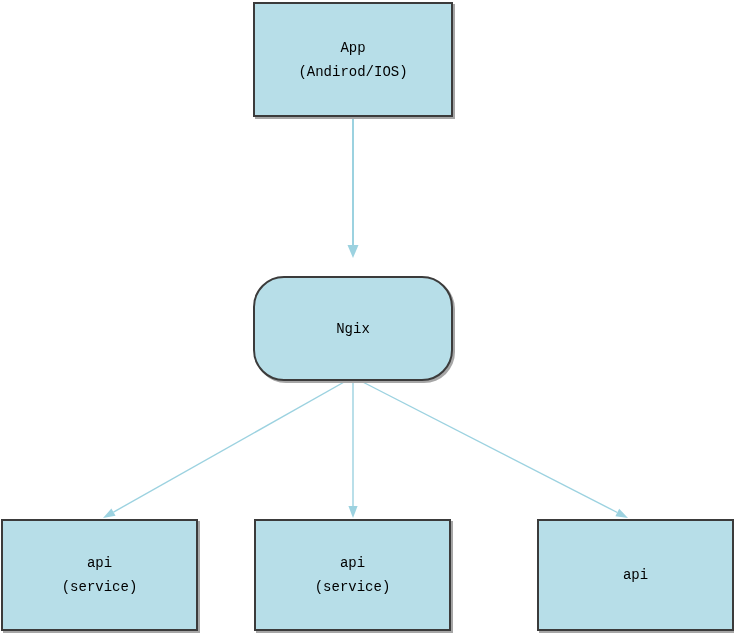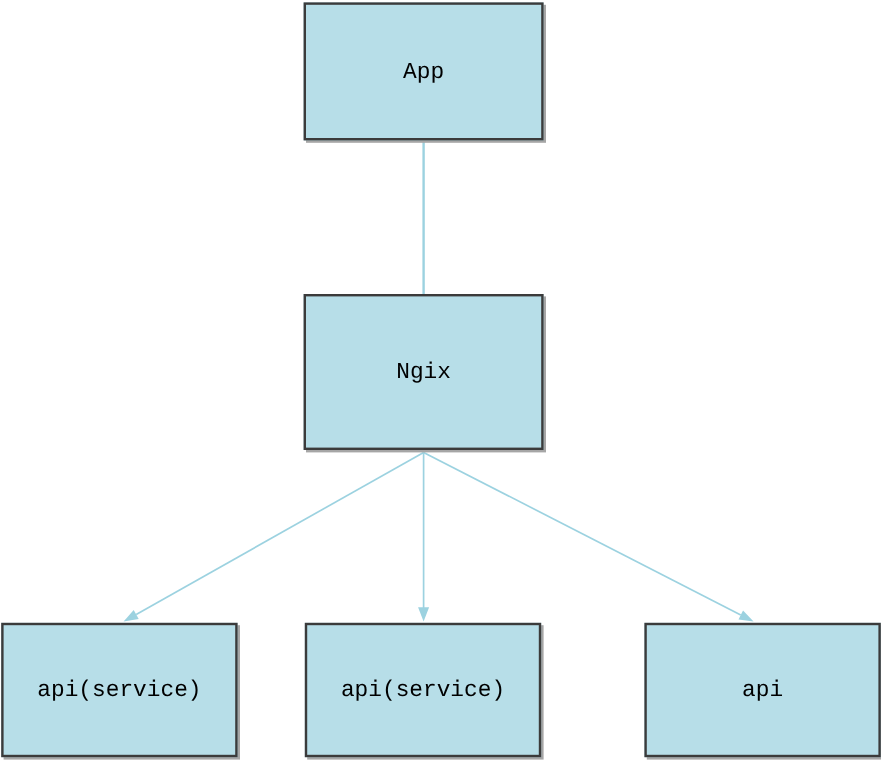--- a/index.html
+++ b/index.html
@@ -33,31 +33,31 @@
   .edge-line.thick { stroke-width: 2; }
   .edge-line.thin { stroke-width: 1.4; }
   .edge-head { fill: var(--arrow); stroke: none; }
   .node {
     position: absolute;
     box-sizing: border-box;
     background: var(--box-fill);
     border: 2px solid var(--box-border);
     box-shadow: 2px 2px 0 var(--shadow);
     display: flex;
-    flex-direction: row;
+    flex-direction: column;
     align-items: center;
     justify-content: center;
     text-align: left;
-    font-size: 19px;
+    font-size: 14px;
     line-height: 24px;
     color: var(--text);
     white-space: nowrap;
   }
   .node-app  { left: 253px; top: 2px;   width: 200px; height: 115px; }
-  .node-ngix { left: 253px; top: 245px; width: 200px; height: 130px; }
+  .node-ngix { left: 253px; top: 276px; width: 200px; height: 105px; border-radius: 31px; }
   .node-api1 { left: 1px;   top: 519px; width: 197px; height: 112px; }
   .node-api2 { left: 254px; top: 519px; width: 197px; height: 112px; }
   .node-api3 { left: 537px; top: 519px; width: 197px; height: 112px; }
 </style>
 </head>
 <body>
 
 <div class="canvas">
 
   <svg class="edges-svg" width="734" height="637" viewBox="0 0 734 637">
@@ -70,20 +70,21 @@
 
     <line class="edge-line thin" x1="353" y1="377" x2="353" y2="507"></line>
     <polygon class="edge-head" points="353,518 348.4,506 357.6,506"></polygon>
 
     <line class="edge-line thin" x1="353" y1="377" x2="617.3" y2="512.5"></line>
     <polygon class="edge-head" points="628,518 615.4,516.2 619.2,508.8"></polygon>
   </svg>
 
   <div class="node node-app">
     <span class="node-line">App</span>
+    <span class="node-line">(Andirod/IOS)</span>
   </div>
 
   <div class="node node-ngix">
     <span class="node-line">Ngix</span>
   </div>
 
   <div class="node node-api1">
     <span class="node-line">api</span>
     <span class="node-line">(service)</span>
   </div>

